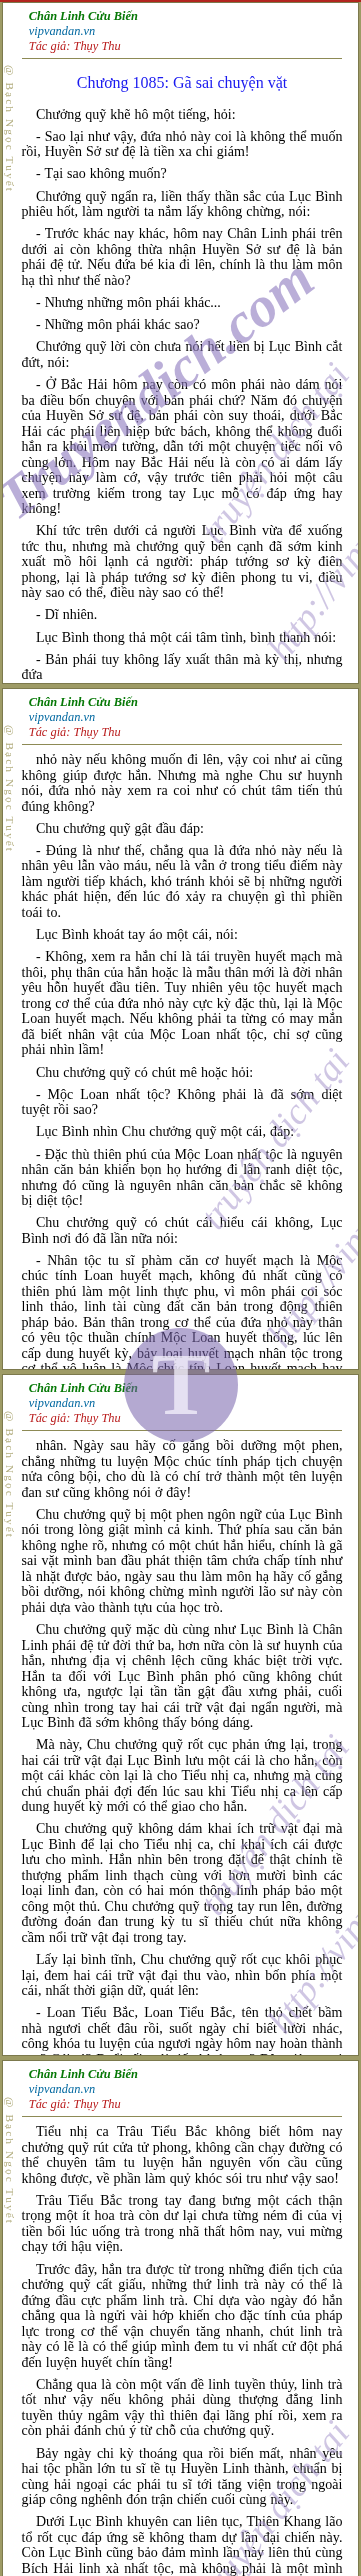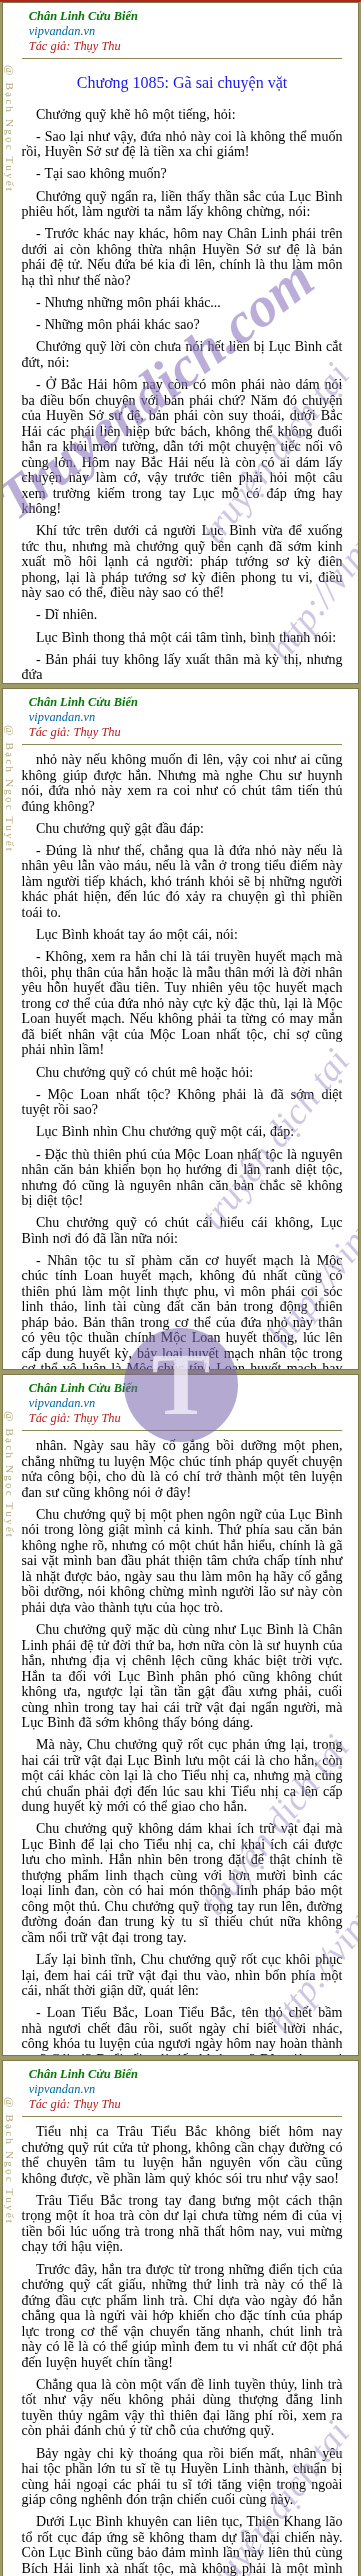--- a/index.html
+++ b/index.html
@@ -138,21 +138,21 @@
       <div class="wm wm-b">http://vipvandan.vn</div>
     </section>
     <section class="page h3">
       <div class="page-header">
         <span class="ph-title">Chân Linh Cửu Biến</span>
         <span class="ph-site">vipvandan.vn</span>
         <span class="ph-author">Tác giả: Thụy Thu</span>
       </div>
       <hr class="rule">
       <div class="body-text">
-        <p>nhân. Ngày sau hãy cố gắng bồi dưỡng một phen, chẳng những tu luyện Mộc chúc tính pháp quyết chuyện nửa công bội, cho dù là có chí trở thành một tên luyện đan sư cũng không nói ở đây!</p>
+        <p>nhân. Ngày sau hãy cố gắng bồi dưỡng một phen, chẳng những tu luyện Mộc chúc tính pháp tịch chuyện nửa công bội, cho dù là có chí trở thành một tên luyện đan sư cũng không nói ở đây!</p>
         <p>Chu chưởng quỹ bị một phen ngôn ngữ của Lục Bình nói trong lòng giật mình cả kinh. Thứ phía sau căn bản không nghe rõ, nhưng có một chút hắn hiểu, chính là gã sai vặt mình ban đầu phát thiện tâm chứa chấp tính như là nhặt được bảo, ngày sau thu làm môn hạ hãy cố gắng bồi dưỡng, nói không chừng mình người lão sư này còn phải dựa vào thành tựu của học trò.</p>
         <p>Chu chưởng quỹ mặc dù cùng như Lục Bình là Chân Linh phái đệ tử đời thứ ba, hơn nữa còn là sư huynh của hắn, nhưng địa vị chênh lệch cũng khác biệt trời vực. Hắn ta đối với Lục Bình phân phó cũng không chút không ưa, ngược lại tần tần gật đầu xưng phải, cuối cùng nhìn trong tay hai cái trữ vật đại ngẩn người, mà Lục Bình đã sớm không thấy bóng dáng.</p>
         <p>Mà này, Chu chưởng quỹ rốt cục phản ứng lại, trong hai cái trữ vật đại Lục Bình lưu một cái là cho hắn, còn một cái khác còn lại là cho Tiểu nhị ca, nhưng mà cũng chú chuẩn phải đợi đến lúc sau khi Tiểu nhị ca lên cấp dung huyết kỳ mới có thể giao cho hắn.</p>
         <p>Chu chưởng quỹ không dám khai ích trữ vật đại mà Lục Bình để lại cho Tiểu nhị ca, chỉ khai ích cái được lưu cho mình. Hắn nhìn bên trong đặt để thật chỉnh tề thượng phẩm linh thạch cùng với hơn mười bình các loại linh đan, còn có hai món thông linh pháp bảo một công một thủ. Chu chưởng quỹ trong tay run lên, đường đường đoán đan trung kỳ tu sĩ thiếu chút nữa không cầm nổi trữ vật đại trong tay.</p>
         <p>Lấy lại bình tĩnh, Chu chưởng quỹ rốt cục khôi phục lại, đem hai cái trữ vật đại thu vào, nhìn bốn phía một cái, nhất thời giận dữ, quát lên:</p>
         <p>- Loan Tiểu Bắc, Loan Tiểu Bắc, tên thỏ chết bầm nhà ngươi chết đâu rồi, suốt ngày chỉ biết lười nhác, công khóa tu luyện của ngươi ngày hôm nay hoàn thành sao? Cái gì? Buổi tối mới tiến hành sao? Bây giờ ngươi cút trở về hậu viện cho ta, hôm nay nếu là không làm xong công khóa, Ngũ cốc dựng</p>
       </div>
       <div class="vnote">@ Bạch Ngọc Tuyết</div>
       <div class="wm wm-a">truyện dịch tại</div>
       <div class="wm wm-b">http://vipvandan.vn</div>

